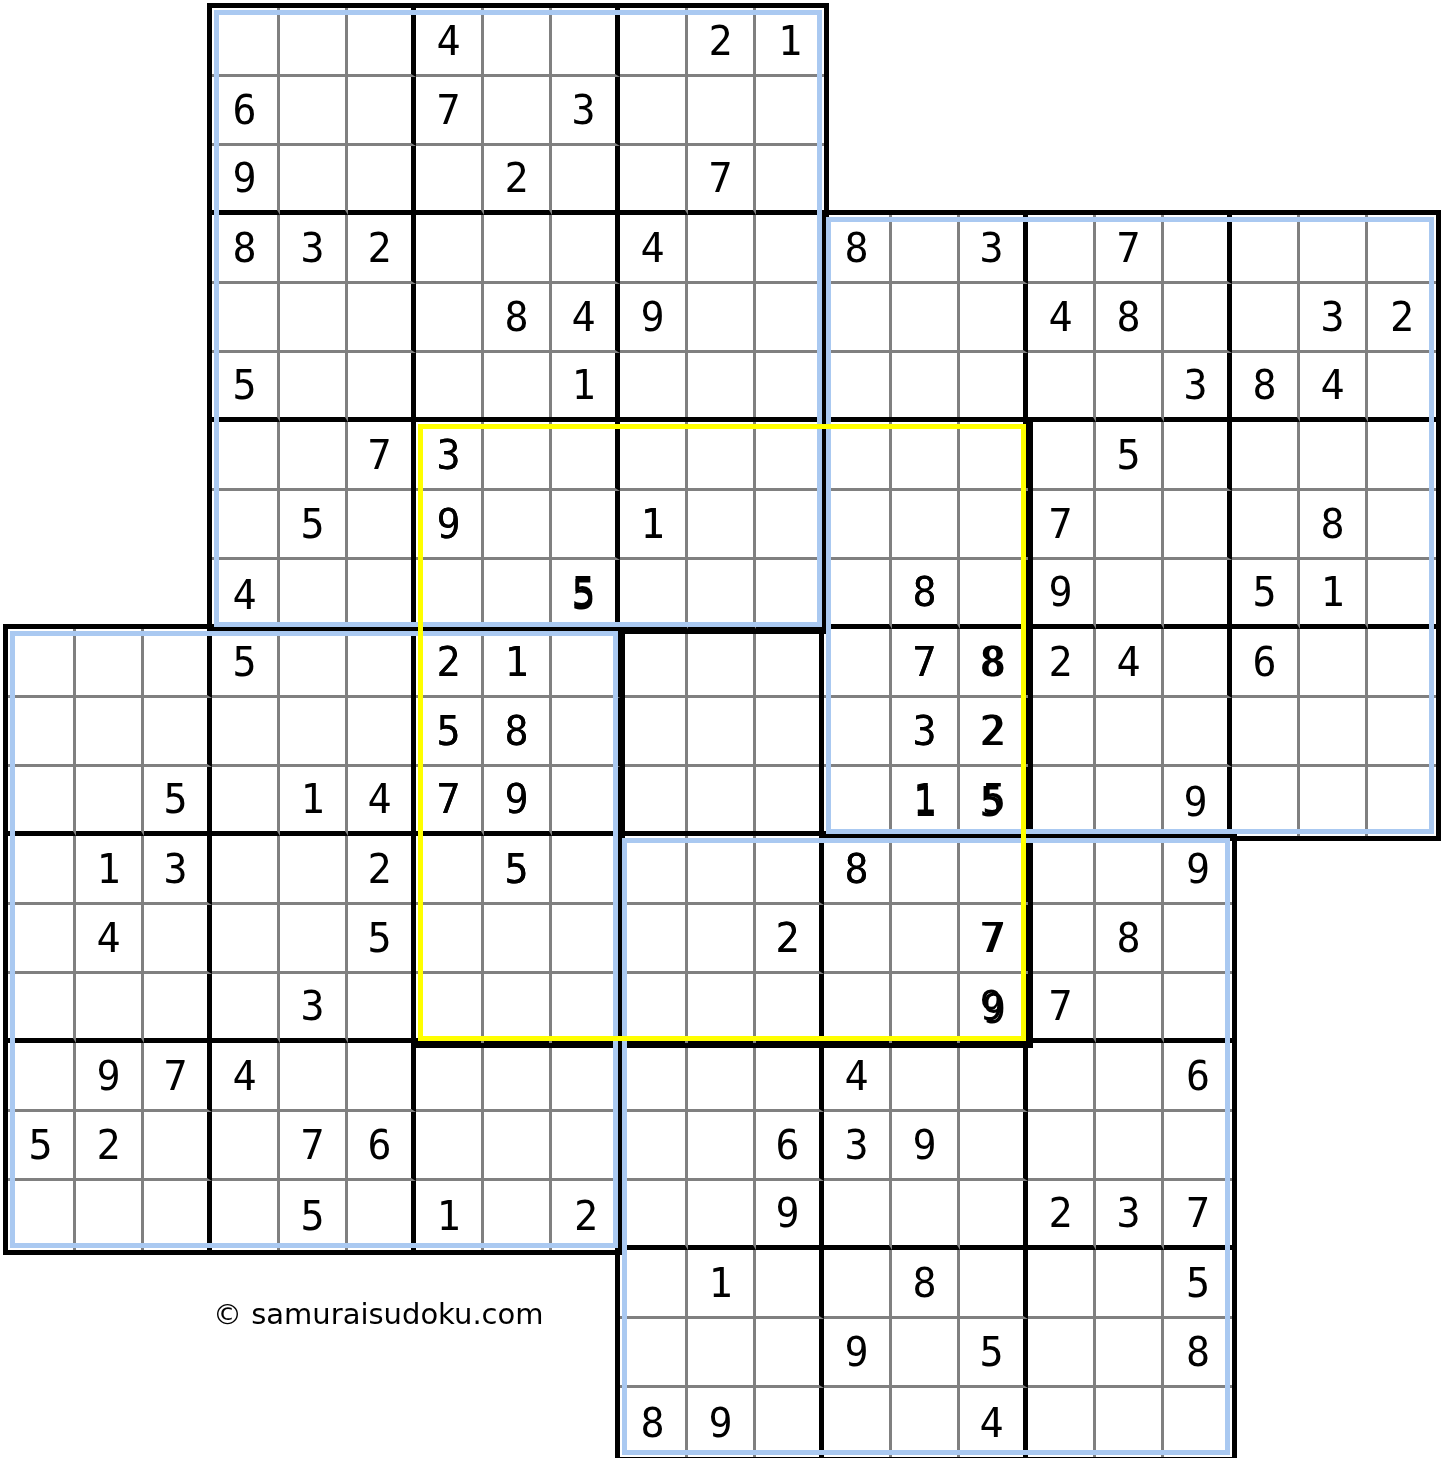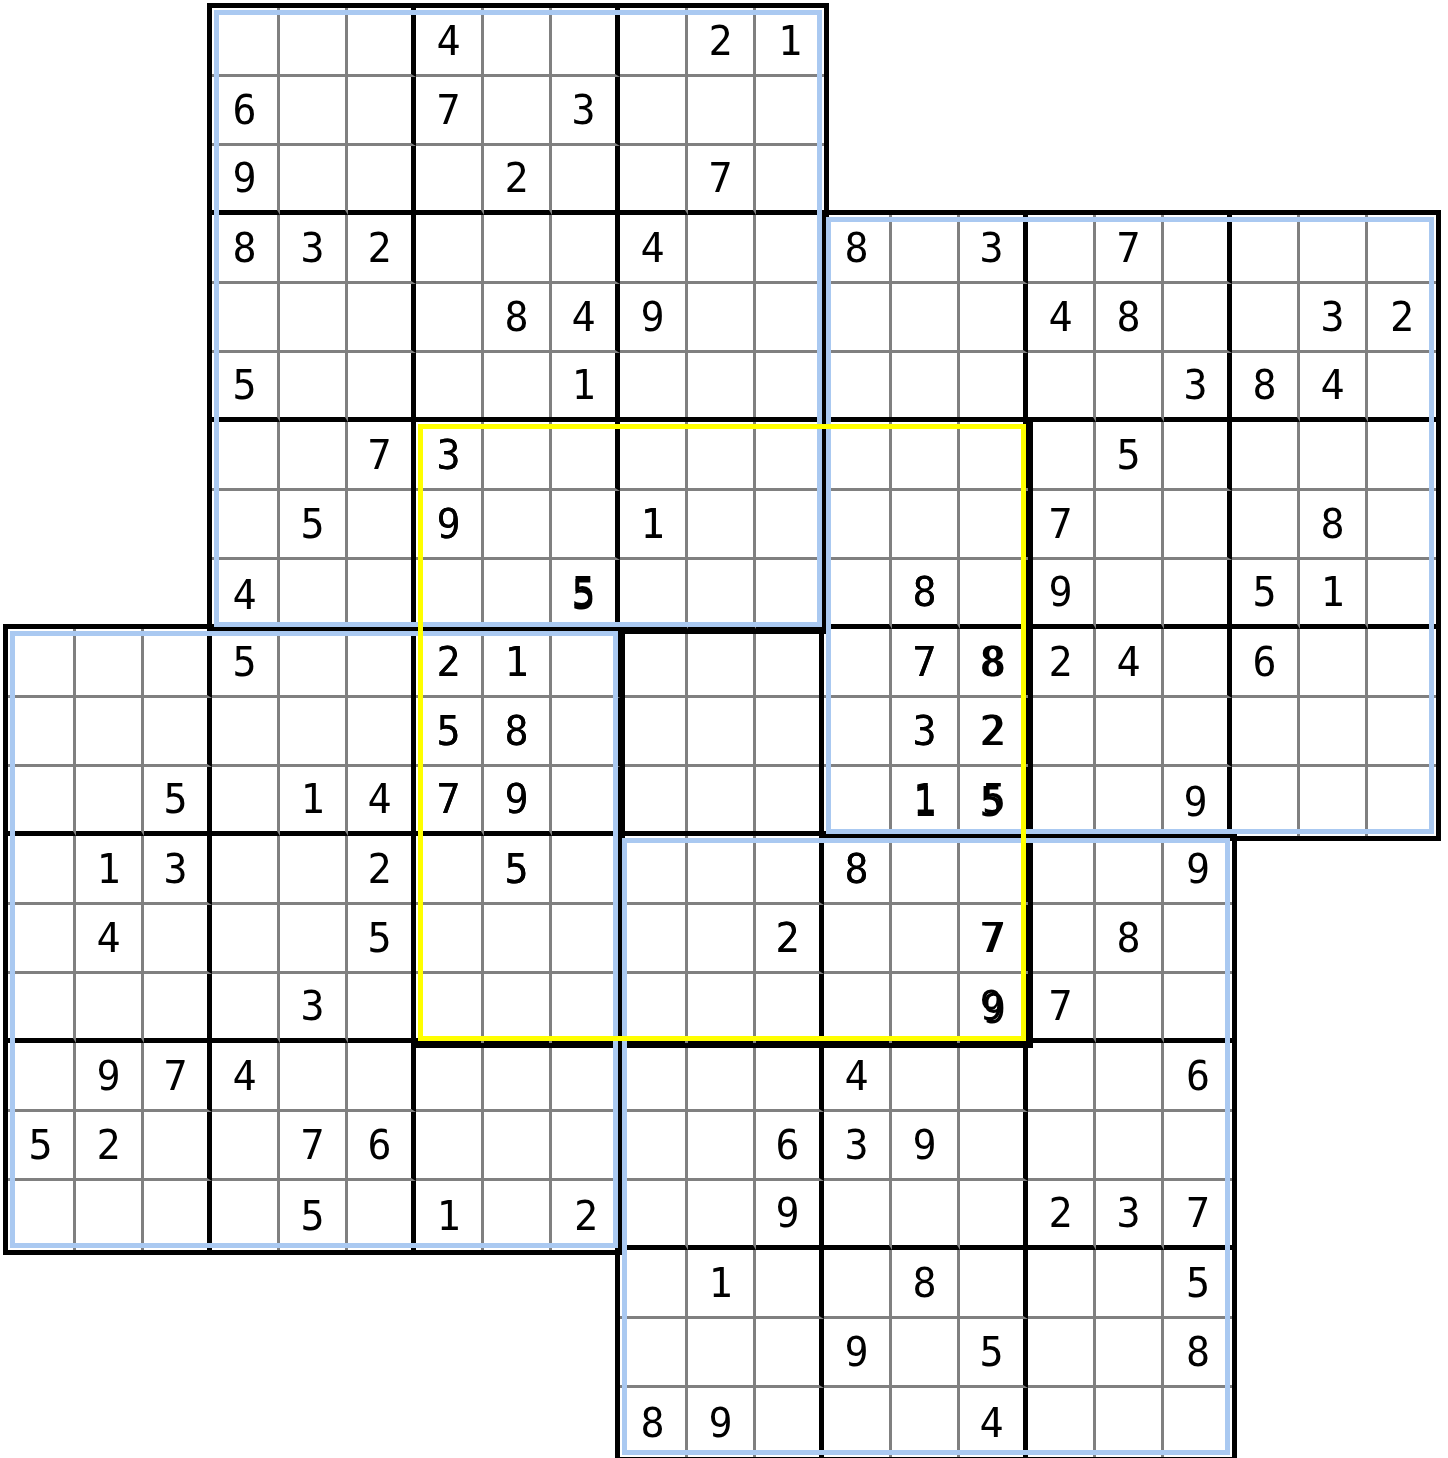--- a/index.html
+++ b/index.html
@@ -52,20 +52,21 @@
     position:absolute;left:213px;top:1297px;
     font-family:"DejaVu Sans",sans-serif;
     font-size:29px;color:#000;
     white-space:nowrap;
   }
 </style>
 </head>
 <body style="--bg: #ffffff; --line: #808080; --box: #000000; --digit: #000000; --blue: #aac9f1; --yellow: #ffff00;">
 
 <div id="board">
+  <span id="copyright">© samuraisudoku.com</span>
 <div class="sgrid hl-blue" style="left: 212px; top: 8px;">
       <div class="cell"></div>
       <div class="cell"></div>
       <div class="cell br"></div>
       <div class="cell">4</div>
       <div class="cell"></div>
       <div class="cell br"></div>
       <div class="cell"></div>
       <div class="cell">2</div>
       <div class="cell er">1</div>

